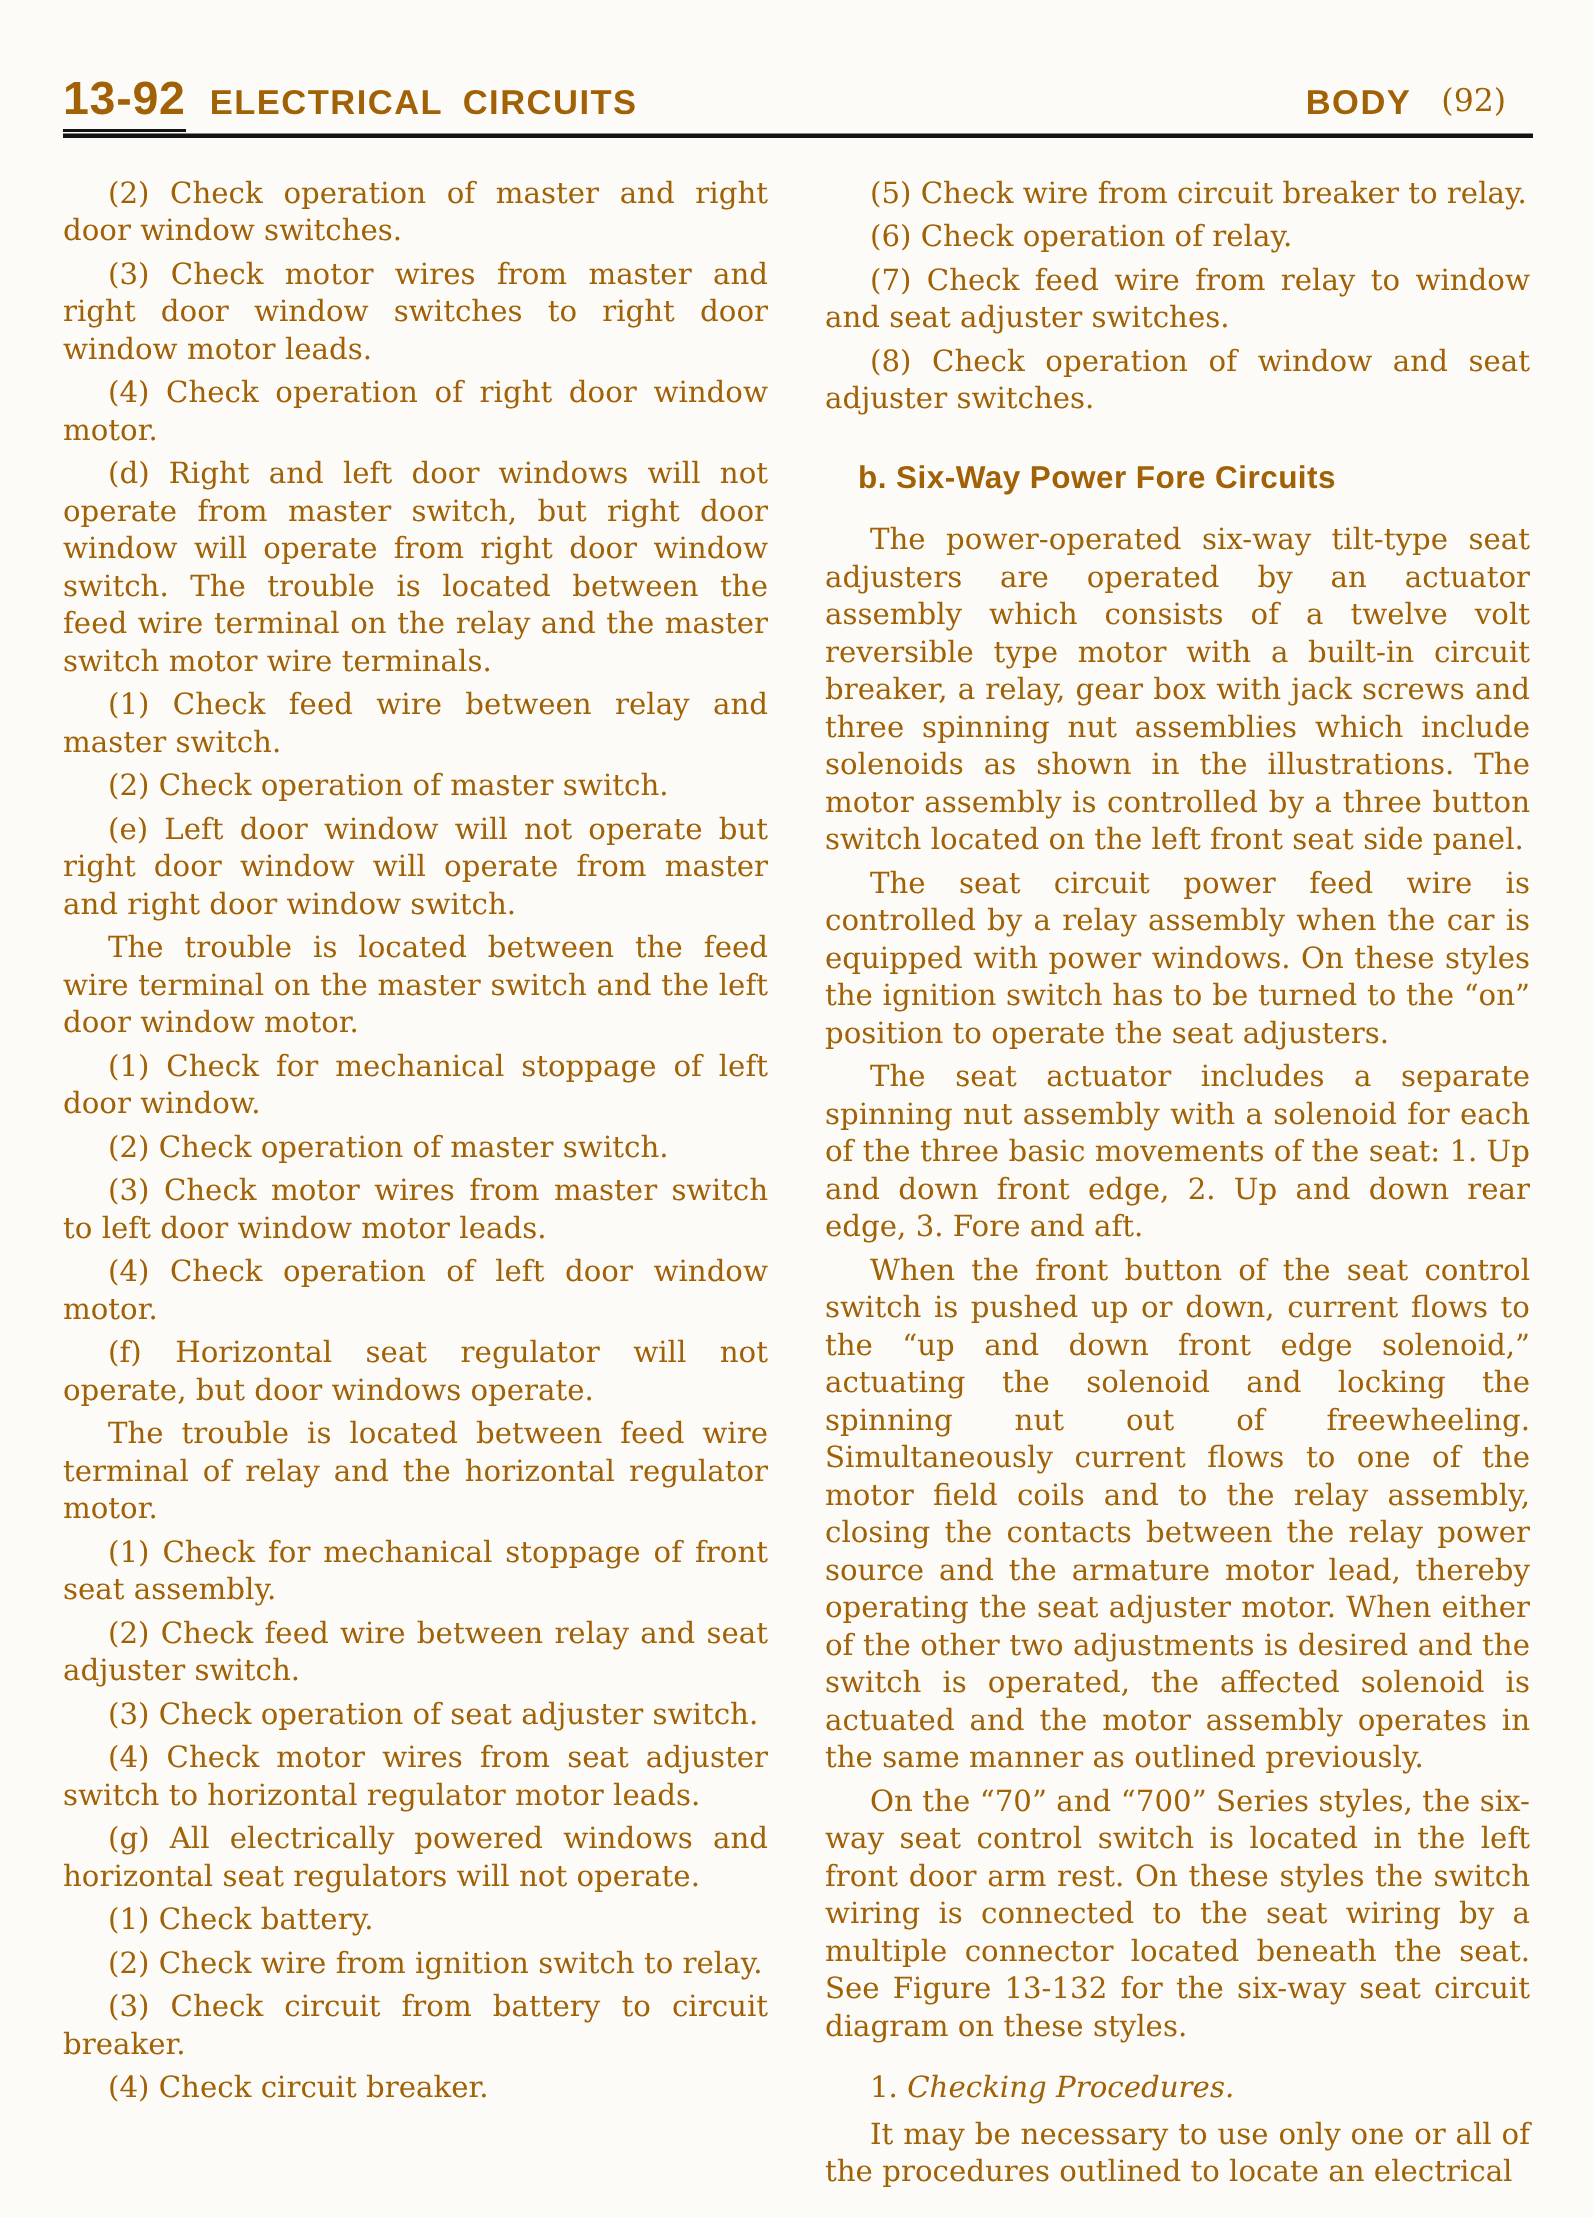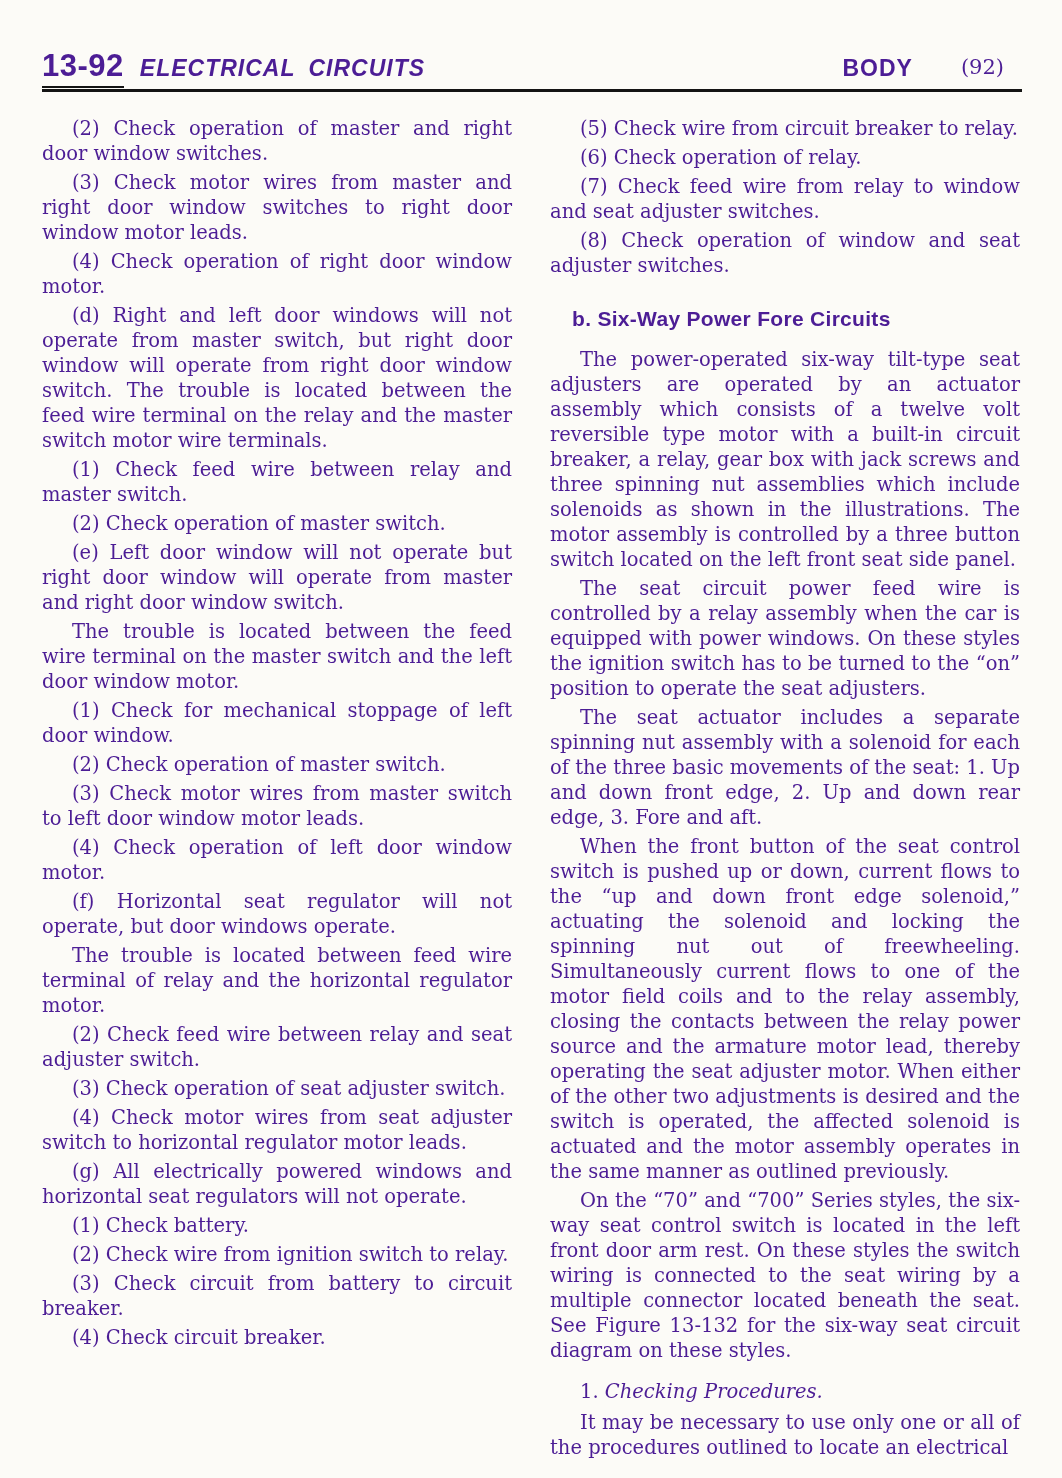--- a/index.html
+++ b/index.html
@@ -6,21 +6,21 @@
     margin: 0;
     padding: 0;
     background: #e8e8e6;
   }
   .page {
     position: relative;
     width: 1062px;
     height: 1478px;
     margin: 0 auto;
     background: #fcfbf7;
-    color: #4c1d95;
+    color: #a16207;
     overflow: hidden;
     box-sizing: border-box;
   }
   .page-header {
     display: flex;
     align-items: baseline;
     margin: 0 40px 0 42px;
     padding-top: 48px;
     padding-bottom: 3px;
     border-bottom: 3px solid #141414;
@@ -32,36 +32,35 @@
     letter-spacing: 0.5px;
     border-bottom: 2px solid #141414;
     padding-bottom: 2px;
     margin-bottom: -2px;
   }
   .section-title {
     font-size: 23px;
     margin-left: 16px;
     letter-spacing: 1px;
     word-spacing: 6px;
-    font-style: italic;
   }
   .header-right {
     margin-left: auto;
     display: flex;
     align-items: flex-start;
   }
   .body-title {
     font-size: 23px;
     letter-spacing: 1px;
   }
   .page-num {
     font-family: "DejaVu Serif", serif;
     font-weight: normal;
     font-size: 21px;
-    margin-left: 48px;
+    margin-left: 20px;
     margin-right: 18px;
   }
   .columns {
     display: flex;
     gap: 38px;
     padding: 24px 42px 0 42px;
     font-family: "DejaVu Serif", serif;
     font-size: 19.5px;
     line-height: 25px;
   }
@@ -116,20 +115,21 @@
       <p class="para">(1) Check feed wire between relay and master switch.</p>
       <p class="para">(2) Check operation of master switch.</p>
       <p class="para">(e) Left door window will not operate but right door window will operate from master and right door window switch.</p>
       <p class="para">The trouble is located between the feed wire terminal on the master switch and the left door window motor.</p>
       <p class="para">(1) Check for mechanical stoppage of left door window.</p>
       <p class="para">(2) Check operation of master switch.</p>
       <p class="para">(3) Check motor wires from master switch to left door window motor leads.</p>
       <p class="para">(4) Check operation of left door window motor.</p>
       <p class="para">(f) Horizontal seat regulator will not operate, but door windows operate.</p>
       <p class="para">The trouble is located between feed wire terminal of relay and the horizontal regulator motor.</p>
+      <p class="para">(1) Check for mechanical stoppage of front seat assembly.</p>
       <p class="para">(2) Check feed wire between relay and seat adjuster switch.</p>
       <p class="para">(3) Check operation of seat adjuster switch.</p>
       <p class="para">(4) Check motor wires from seat adjuster switch to horizontal regulator motor leads.</p>
       <p class="para">(g) All electrically powered windows and horizontal seat regulators will not operate.</p>
       <p class="para">(1) Check battery.</p>
       <p class="para">(2) Check wire from ignition switch to relay.</p>
       <p class="para">(3) Check circuit from battery to circuit breaker.</p>
       <p class="para">(4) Check circuit breaker.</p>
     </section>
 

